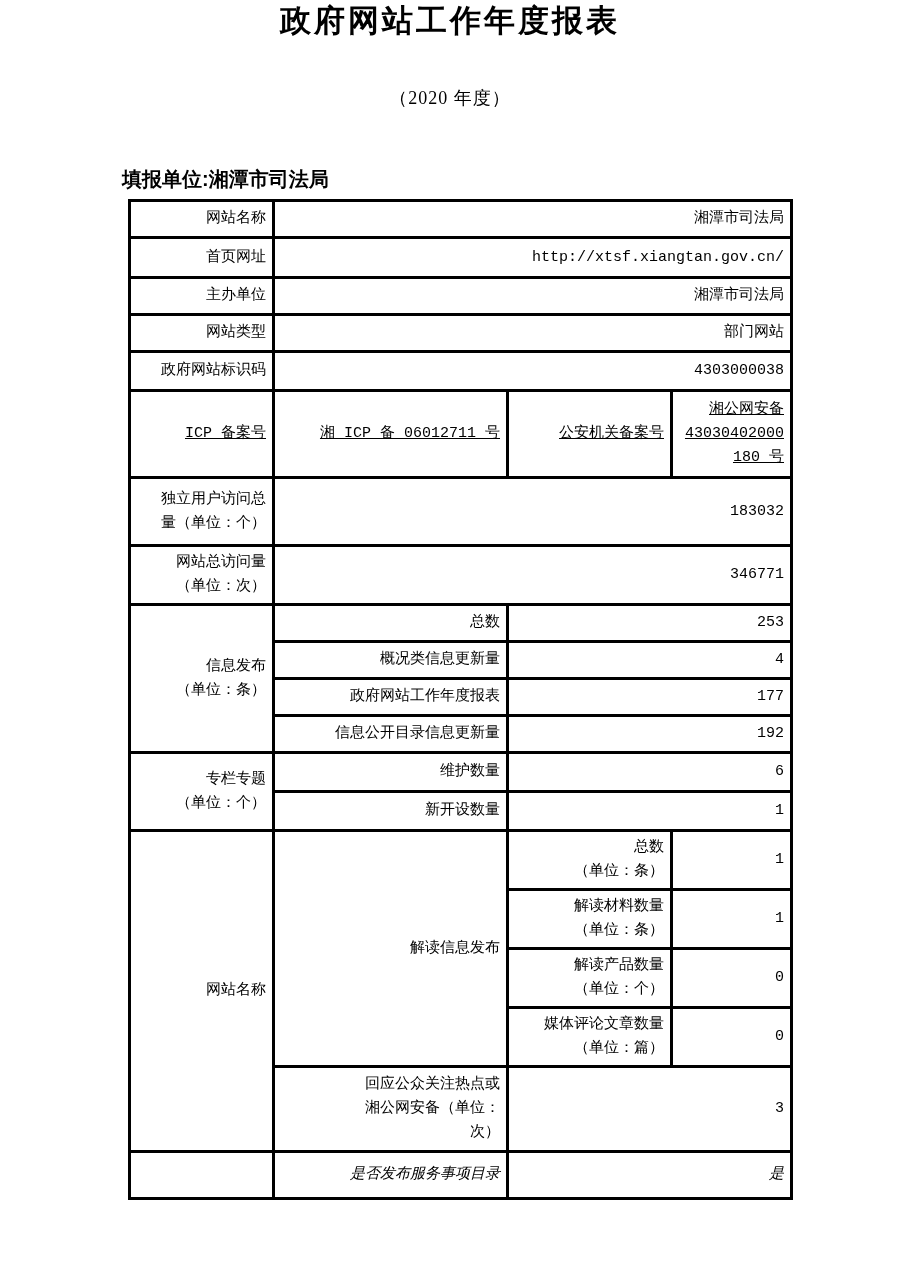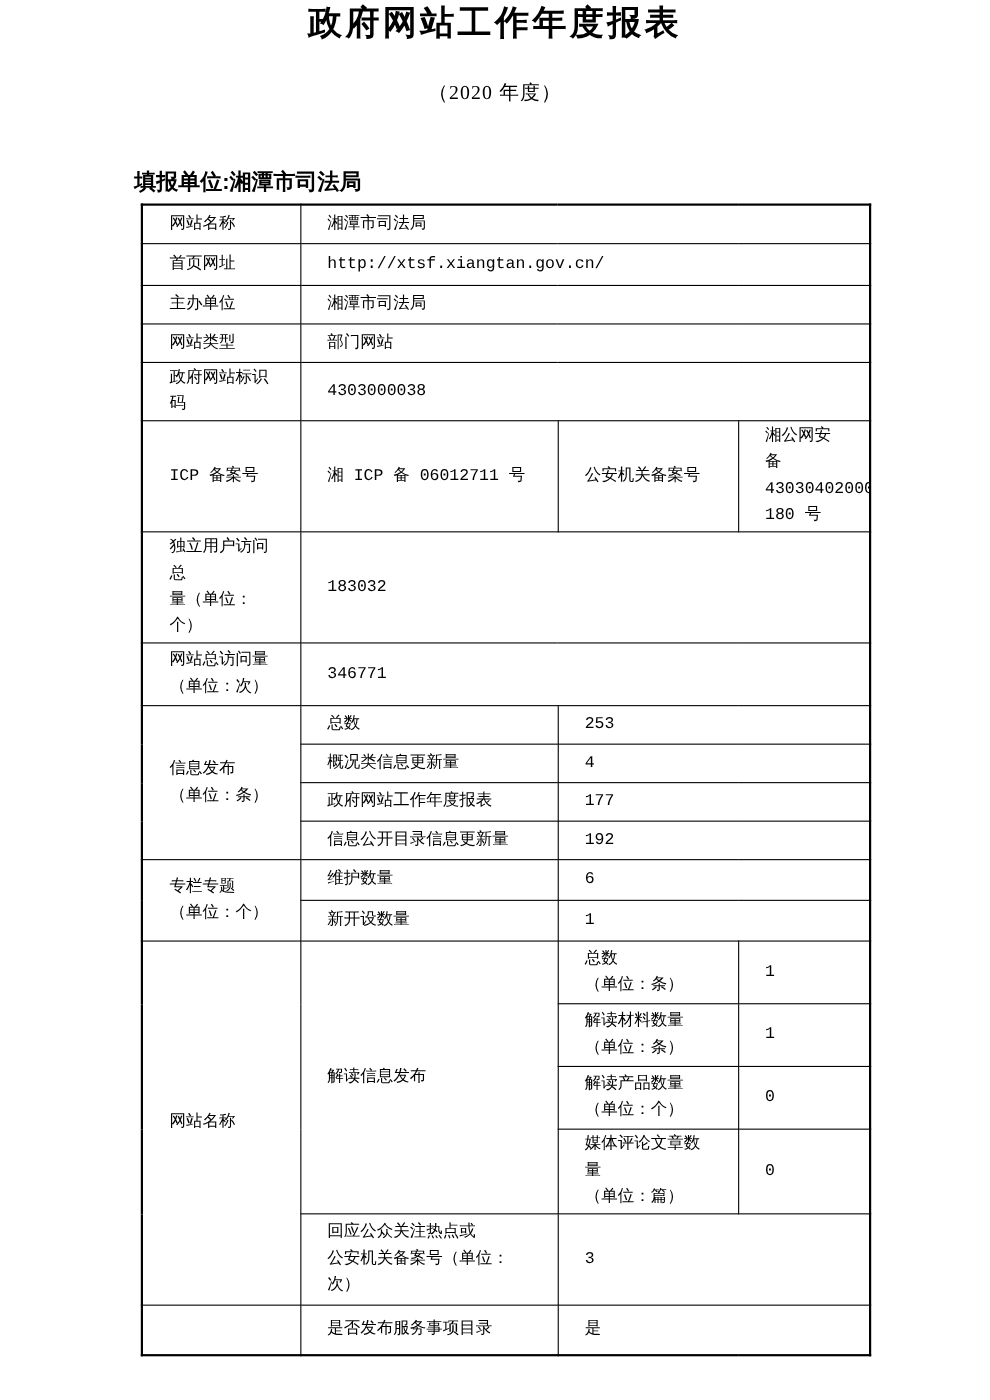--- a/index.html
+++ b/index.html
@@ -17,59 +17,59 @@
   }
   .doc-title {
     margin: 0;
     text-align: center;
     font-family: "Liberation Sans", "DejaVu Sans", sans-serif;
     font-size: 31px;
     font-weight: bold;
     letter-spacing: 3px;
   }
   .doc-subtitle {
-    margin-top: 30px;
+    margin-top: 44px;
     text-align: center;
     font-size: 18px;
     letter-spacing: 1px;
     font-family: "Liberation Serif", "DejaVu Serif", serif;
   }
   .reporting-unit {
     margin: 56px 0 6px 122px;
     font-family: "Liberation Sans", "DejaVu Sans", sans-serif;
     font-size: 20px;
     font-weight: bold;
   }
   table.report {
     border-collapse: collapse;
     table-layout: fixed;
     margin-left: 128px;
     width: 662px;
     border: 2px solid #000000;
     font-size: 15px;
   }
   table.report td {
-    border: 1px solid #000000;
-    text-align: left;
+    border: 3px solid #000000;
+    text-align: right;
     vertical-align: middle;
-    padding: 2px 24px;
+    padding: 2px 6px;
     white-space: pre-line;
     line-height: 1.6;
     
     font-family: "Liberation Mono", "Liberation Serif", "DejaVu Serif", serif;
     overflow: hidden;
   }
   .h30 td { height: 30px; }
   .h33 td { height: 33px; }
   .h32 td { height: 32px; margin-left: 24px; }
-  .h80 td { height: 80px; }
+  .h80 td { height: 80px; text-decoration: underline; }
   .h61 td { height: 61px; }
   .h52 td { height: 52px; }
   .h78 td { height: 78px; }
-  .h40 td { height: 40px; }
+  .h40 td { height: 40px; font-style: italic; }
   col.c1 { width: 144px; }
   col.c2 { width: 234px; }
   col.c3 { width: 164px; }
   col.c4 { width: 120px; }
 </style>
 </head>
 <body>
 
 <div class="doc-title">政府网站工作年度报表</div>
 <div class="doc-subtitle">（2020 年度）</div>
@@ -166,21 +166,21 @@
 （单位：个）</td>
     <td>0</td>
   </tr>
   <tr class="h52">
     <td>媒体评论文章数量
 （单位：篇）</td>
     <td>0</td>
   </tr>
   <tr class="h78">
     <td>回应公众关注热点或
-公安机关备案号（单位：
+湘公网安备（单位：
 次）</td>
     <td colspan="2">3</td>
   </tr>
   <tr class="h40">
     <td></td>
     <td>是否发布服务事项目录</td>
     <td colspan="2">是</td>
   </tr>
 </tbody>
   </table>

